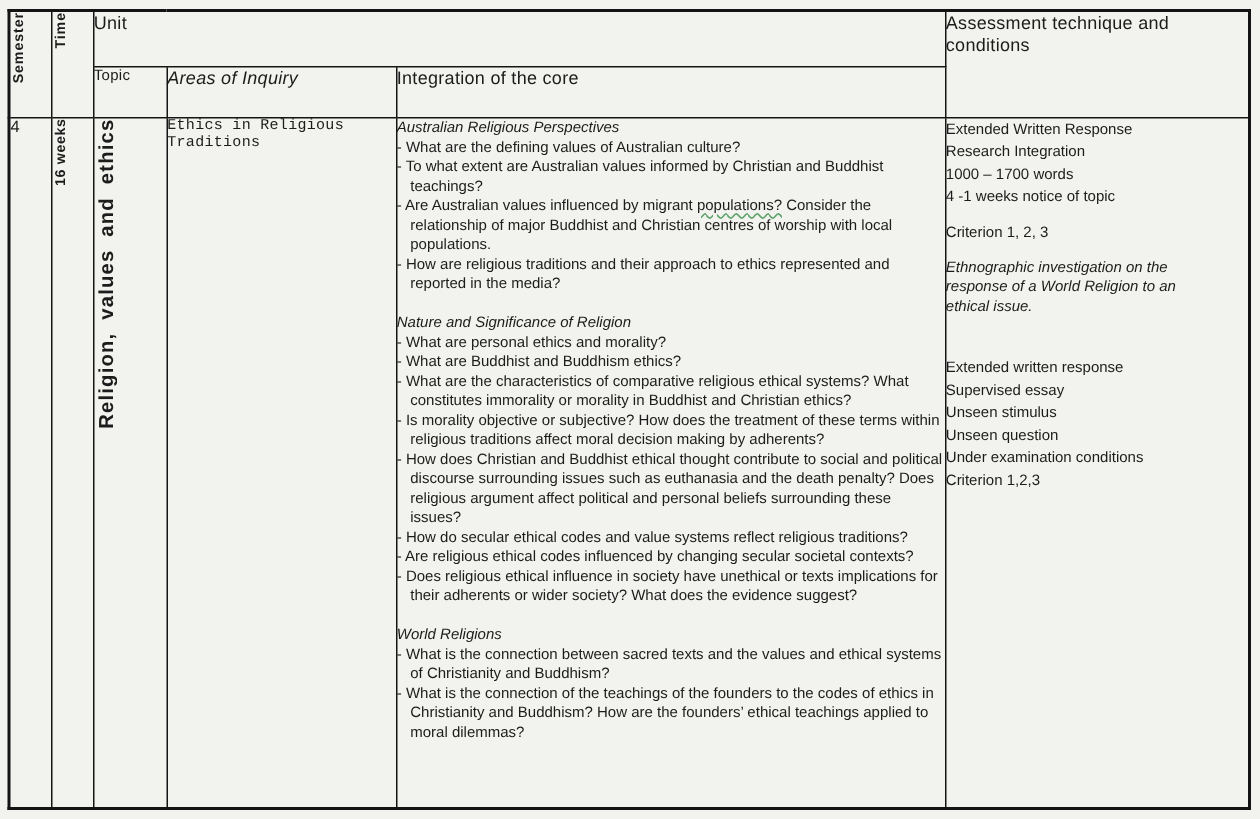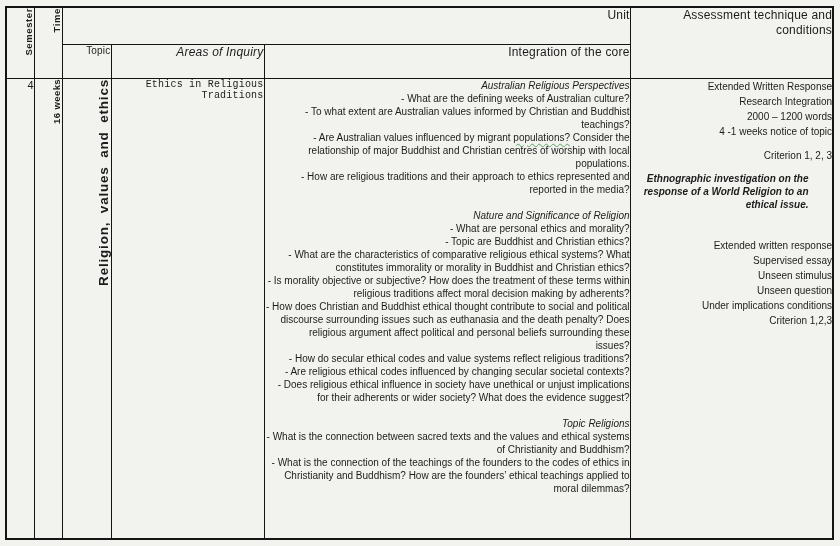--- a/index.html
+++ b/index.html
@@ -16,21 +16,21 @@
     width: 828px; height: 534px;
     border-collapse: collapse;
     table-layout: fixed;
     background: #f2f2ee;
   }
   table.plan th, table.plan td {
     border: 1px solid #141414;
     padding: 0;
     vertical-align: top;
     font-weight: normal;
-    text-align: right;
+    text-align: left;
   }
   table.plan { border: 2px solid #141414; }
   .col-sem { width: 28px; }
   .col-time { width: 28px; }
   .col-topic { width: 49px; }
   .col-areas { width: 153px; }
   .col-integ { width: 366px; }
   .col-assess { width: 203px; }
 
   tr.hrow1 { height: 37px; }
@@ -78,21 +78,21 @@
   .spell-squiggle {
     text-decoration-style: wavy;
     text-decoration-color: #6e6ecb;
     text-decoration-thickness: 1px;
     text-underline-offset: 2px;
   }
 
   td.cell-assess { padding: 24px 8px 0 9px; font-size: 10px; line-height: 15px; }
   .assess-line { margin: 0; }
   .criterion1 { margin-top: 9px; }
-  .task-italic { margin-top: 9px; font-style: italic; line-height: 13px; width: 178px; font-weight: bold; }
+  .task-italic { margin-top: 9px; font-style: italic; line-height: 13px; width: 178px; }
   .block2 { margin-top: 27px; }
 </style>
 </head>
 <body>
 
 <div class="sheet">
   <table class="plan">
     <colgroup>
       <col class="col-sem">
         <col class="col-time">
@@ -124,56 +124,56 @@
       </td>
       <td class="cell-topic">
         <span class="vtext">Religion,  values  and  ethics</span>
       </td>
       <td class="cell-areas">
         <span>Ethics in Religious Traditions</span>
       </td>
       <td class="cell-integ">
         <div class="section">
           <div class="sec-title">Australian Religious Perspectives</div>
-          <div class="q">- What are the defining weeks of Australian culture?</div>
+          <div class="q">- What are the defining values of Australian culture?</div>
           <div class="q">- To what extent are Australian values informed by Christian and Buddhist teachings?</div>
           <div class="q"><span>- Are Australian values influenced by migrant </span><span class="grammar-squiggle">populations?</span><span> Consider the relationship of major Buddhist and Christian centres of worship with local populations.</span></div>
           <div class="q">- How are religious traditions and their approach to ethics represented and reported in the media?</div>
         </div>
         <div class="section">
           <div class="sec-title">Nature and Significance of Religion</div>
           <div class="q">- What are personal ethics and morality?</div>
-          <div class="q">- Topic are Buddhist and Christian ethics?</div>
+          <div class="q">- What are Buddhist and Buddhism ethics?</div>
           <div class="q">- What are the characteristics of comparative religious ethical systems? What constitutes immorality or morality in Buddhist and Christian ethics?</div>
           <div class="q">- Is morality objective or subjective? How does the treatment of these terms within religious traditions affect moral decision making by adherents?</div>
           <div class="q">- How does Christian and Buddhist ethical thought contribute to social and political discourse surrounding issues such as euthanasia and the death penalty? Does religious argument affect political and personal beliefs surrounding these issues?</div>
           <div class="q">- How do secular ethical codes and value systems reflect religious traditions?</div>
           <div class="q">- Are religious ethical codes influenced by changing secular societal contexts?</div>
-          <div class="q">- Does religious ethical influence in society have unethical or unjust implications for their adherents or wider society? What does the evidence suggest?</div>
+          <div class="q">- Does religious ethical influence in society have unethical or texts implications for their adherents or wider society? What does the evidence suggest?</div>
         </div>
         <div class="section">
-          <div class="sec-title">Topic Religions</div>
+          <div class="sec-title">World Religions</div>
           <div class="q">- What is the connection between sacred texts and the values and ethical systems of Christianity and Buddhism?</div>
           <div class="q">- What is the connection of the teachings of the founders to the codes of ethics in Christianity and Buddhism? How are the founders’ ethical teachings applied to moral dilemmas?</div>
         </div>
       </td>
       <td class="cell-assess">
         <div class="block1">
           <div class="assess-line">Extended Written Response</div>
           <div class="assess-line">Research Integration</div>
-          <div class="assess-line">2000 – 1200 words</div>
+          <div class="assess-line">1000 – 1700 words</div>
           <div class="assess-line"><span>4 -1 </span><span class="spell-squiggle">weeks notice</span><span> of topic</span></div>
           <div class="assess-line criterion1">Criterion 1, 2, 3</div>
           <div class="task-italic">Ethnographic investigation on the response of a World Religion to an ethical issue.</div>
         </div>
         <div class="block2">
           <div class="assess-line">Extended written response</div>
           <div class="assess-line">Supervised essay</div>
           <div class="assess-line">Unseen stimulus</div>
           <div class="assess-line">Unseen question</div>
-          <div class="assess-line">Under implications conditions</div>
+          <div class="assess-line">Under examination conditions</div>
           <div class="assess-line">Criterion 1,2,3</div>
         </div>
       </td>
     </tr>
   </tbody>
     </table>
 </div>
 
 </body></html>

